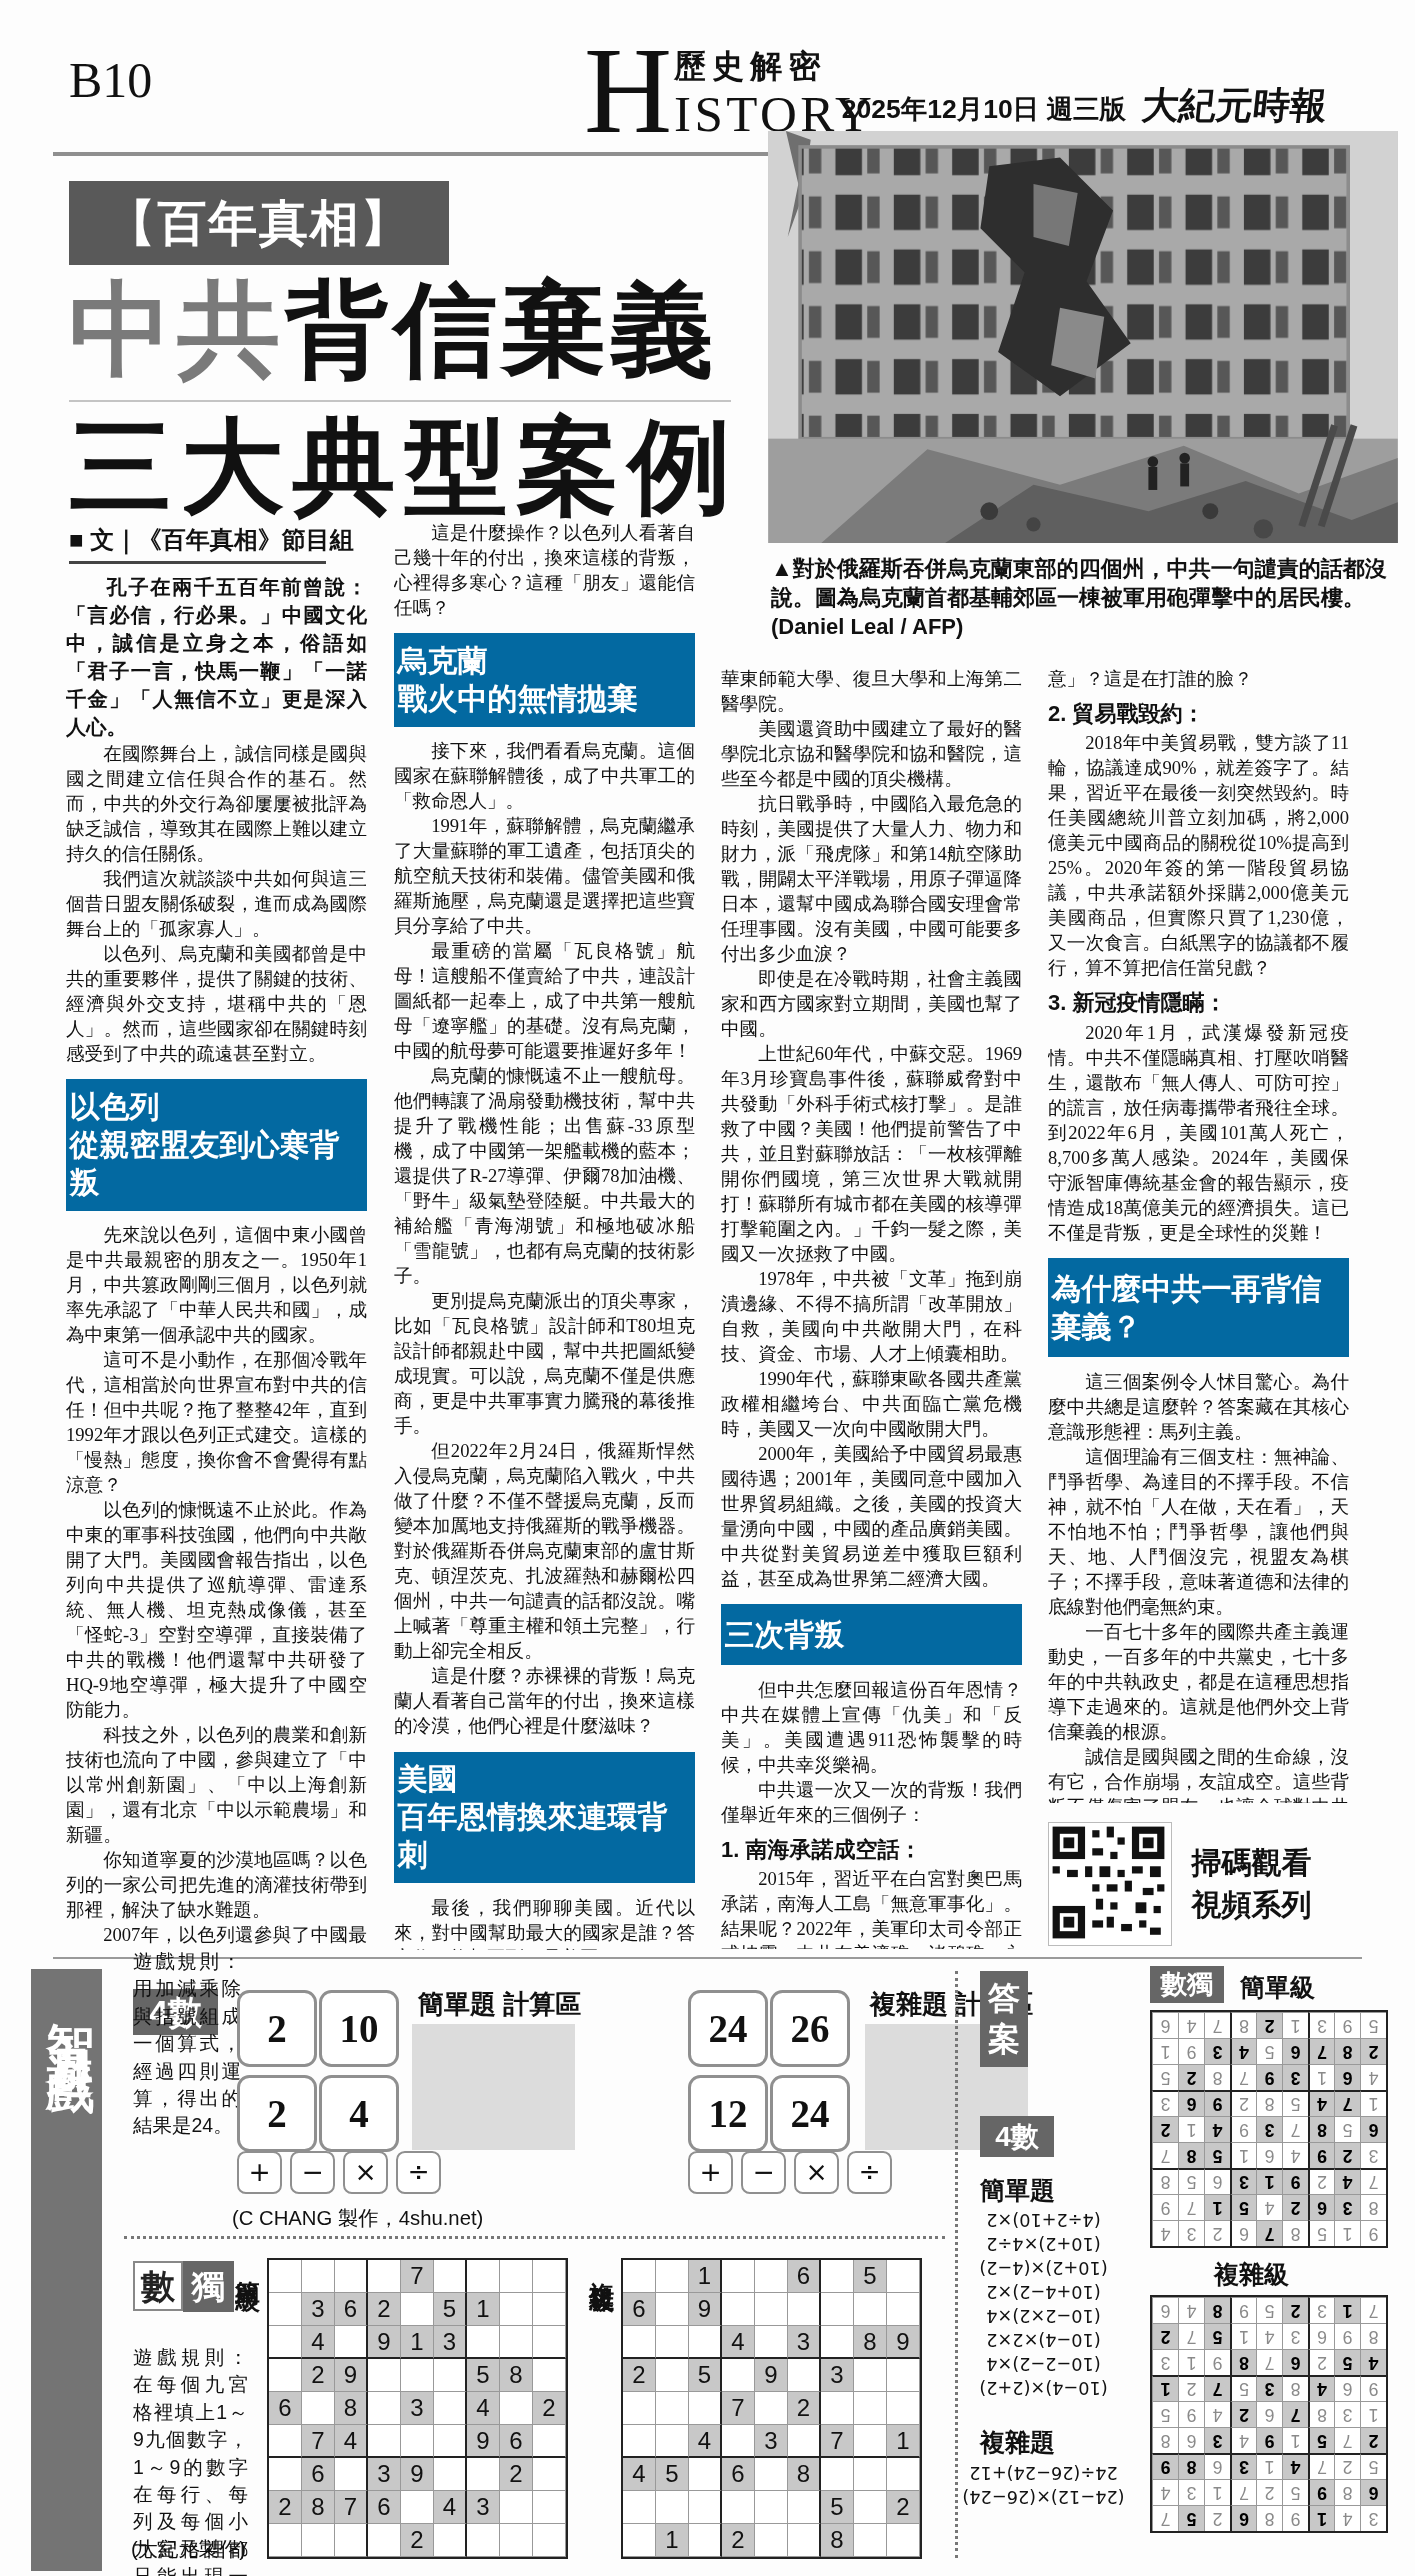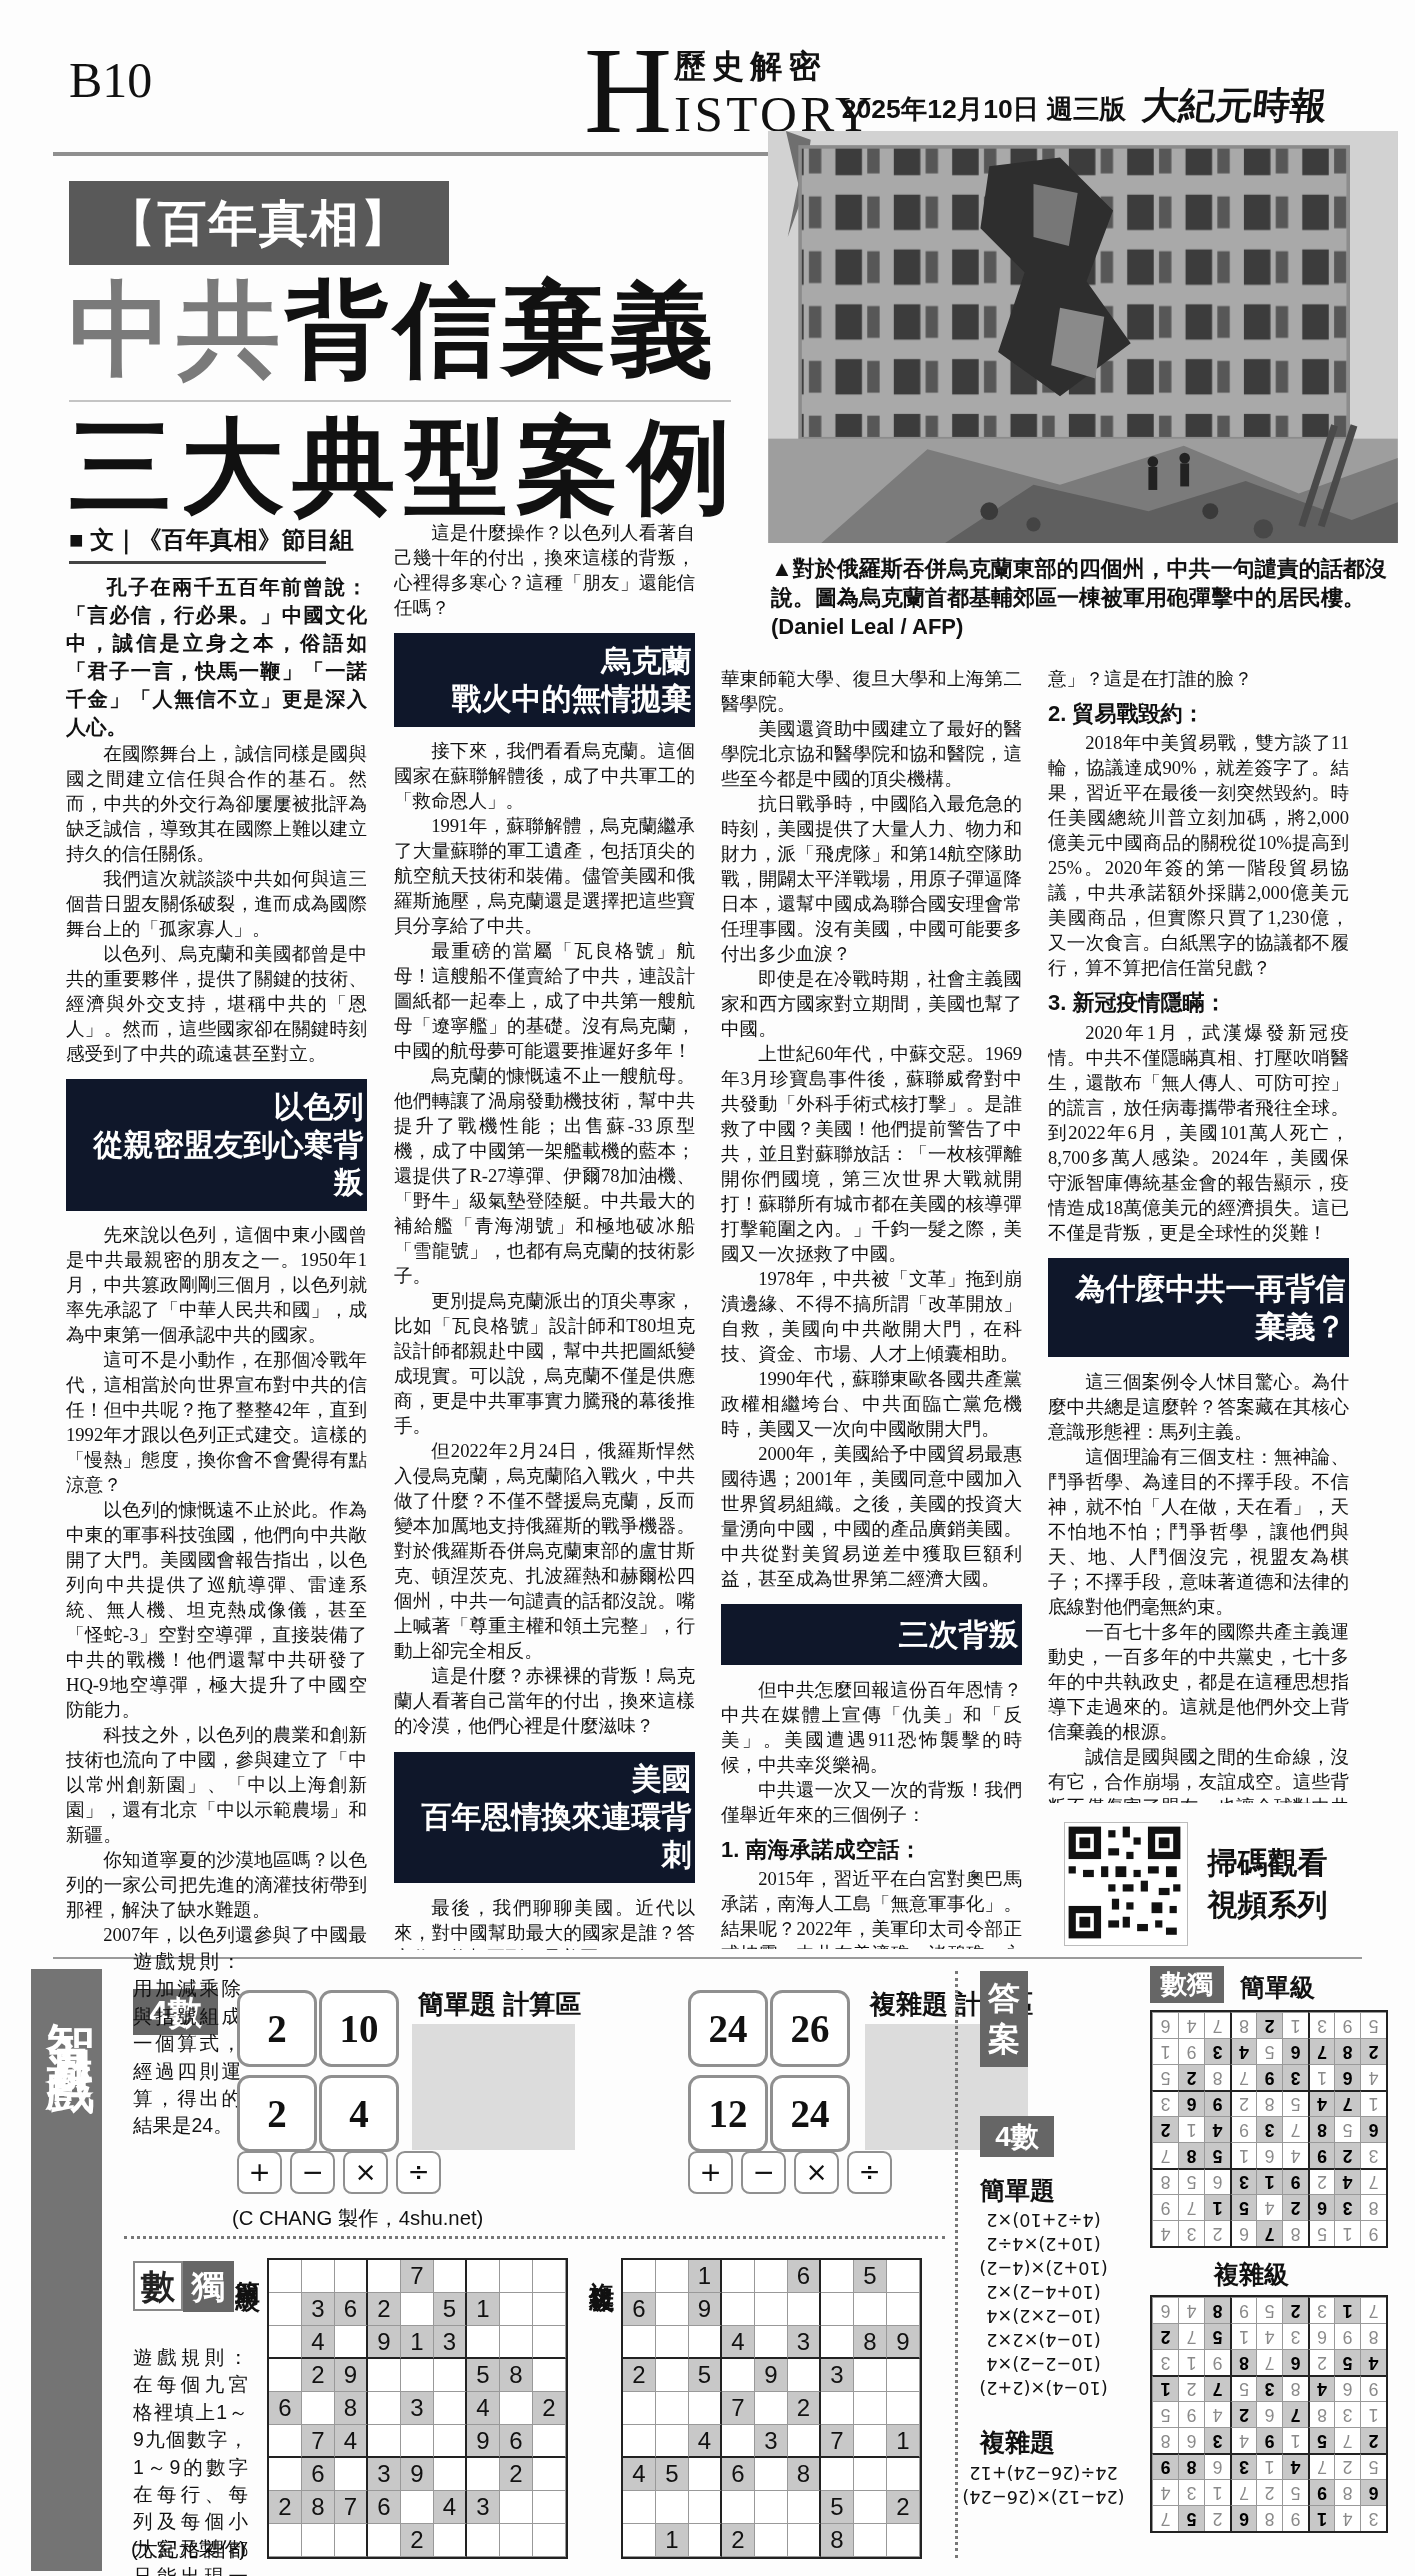--- a/index.html
+++ b/index.html
@@ -30,26 +30,26 @@
   .caption{position:absolute;left:771px;top:554px;width:621px;font:700 22px/29px "Liberation Sans",sans-serif;}
   
   .col{position:absolute;width:301px;overflow:hidden;}
   #col0{left:66px;top:573px;height:1376px;}
   #col1{left:394px;top:520px;height:1430px;}
   #col2{left:721px;top:642px;height:1307px;}
   #col3{left:1048px;top:642px;height:1161px;}
   .bp{margin:0;font:18.6px/25px "Liberation Serif",serif;text-align:justify;text-indent:2em;}
   .bp.lead{font:700 20.3px/28px "Liberation Serif",serif;}
   .bp.cont{text-indent:0;margin-top:24px;}
-  .sec{background:#0f172a;color:#fff;text-align:right;font:700 30px/38px "Liberation Sans",sans-serif;
+  .sec{background:#0369a1;color:#fff;text-align:left;font:700 30px/38px "Liberation Sans",sans-serif;
        padding:8.8px 3.5px;margin:13.3px 0 11.5px;}
   .sec.one{padding:11.5px 3.5px;}
   .subhead{margin:8.8px 0 2.7px;font:700 22px/28px "Liberation Sans",sans-serif;text-indent:0;}
   
-  .qrrow{position:absolute;left:1048px;top:1819px;width:301px;height:129px;display:flex;align-items:center;gap:19.5px;z-index:2;margin-left:16px;}
+  .qrrow{position:absolute;left:1048px;top:1819px;width:301px;height:129px;display:flex;align-items:center;gap:19.5px;z-index:2;}
   .qrbox{width:122px;height:122px;background:#fff;border:1.8px solid #bbb;}
   .qrtxt{font:700 30px/42px "Liberation Sans",sans-serif;}
   
   .panelrule{position:absolute;left:53px;top:1957px;width:1309px;height:1.8px;background:#9a9a9a;}
   .banner{position:absolute;left:31px;top:1969px;width:71px;height:602px;background:#747474;}
   .banner .vtxt{writing-mode:vertical-rl;color:#fff;font:700 48px "Liberation Sans",sans-serif;
                 letter-spacing:14px;margin:16px auto 0;display:block;text-align:center;width:100%;}
   .glabel{position:absolute;background:#666;color:#fff;text-align:center;
           font:700 34px/46px "Liberation Sans",sans-serif;}
   .rules{position:absolute;width:108px;font:19.5px/27.4px "Liberation Sans",sans-serif;text-align:justify;}

